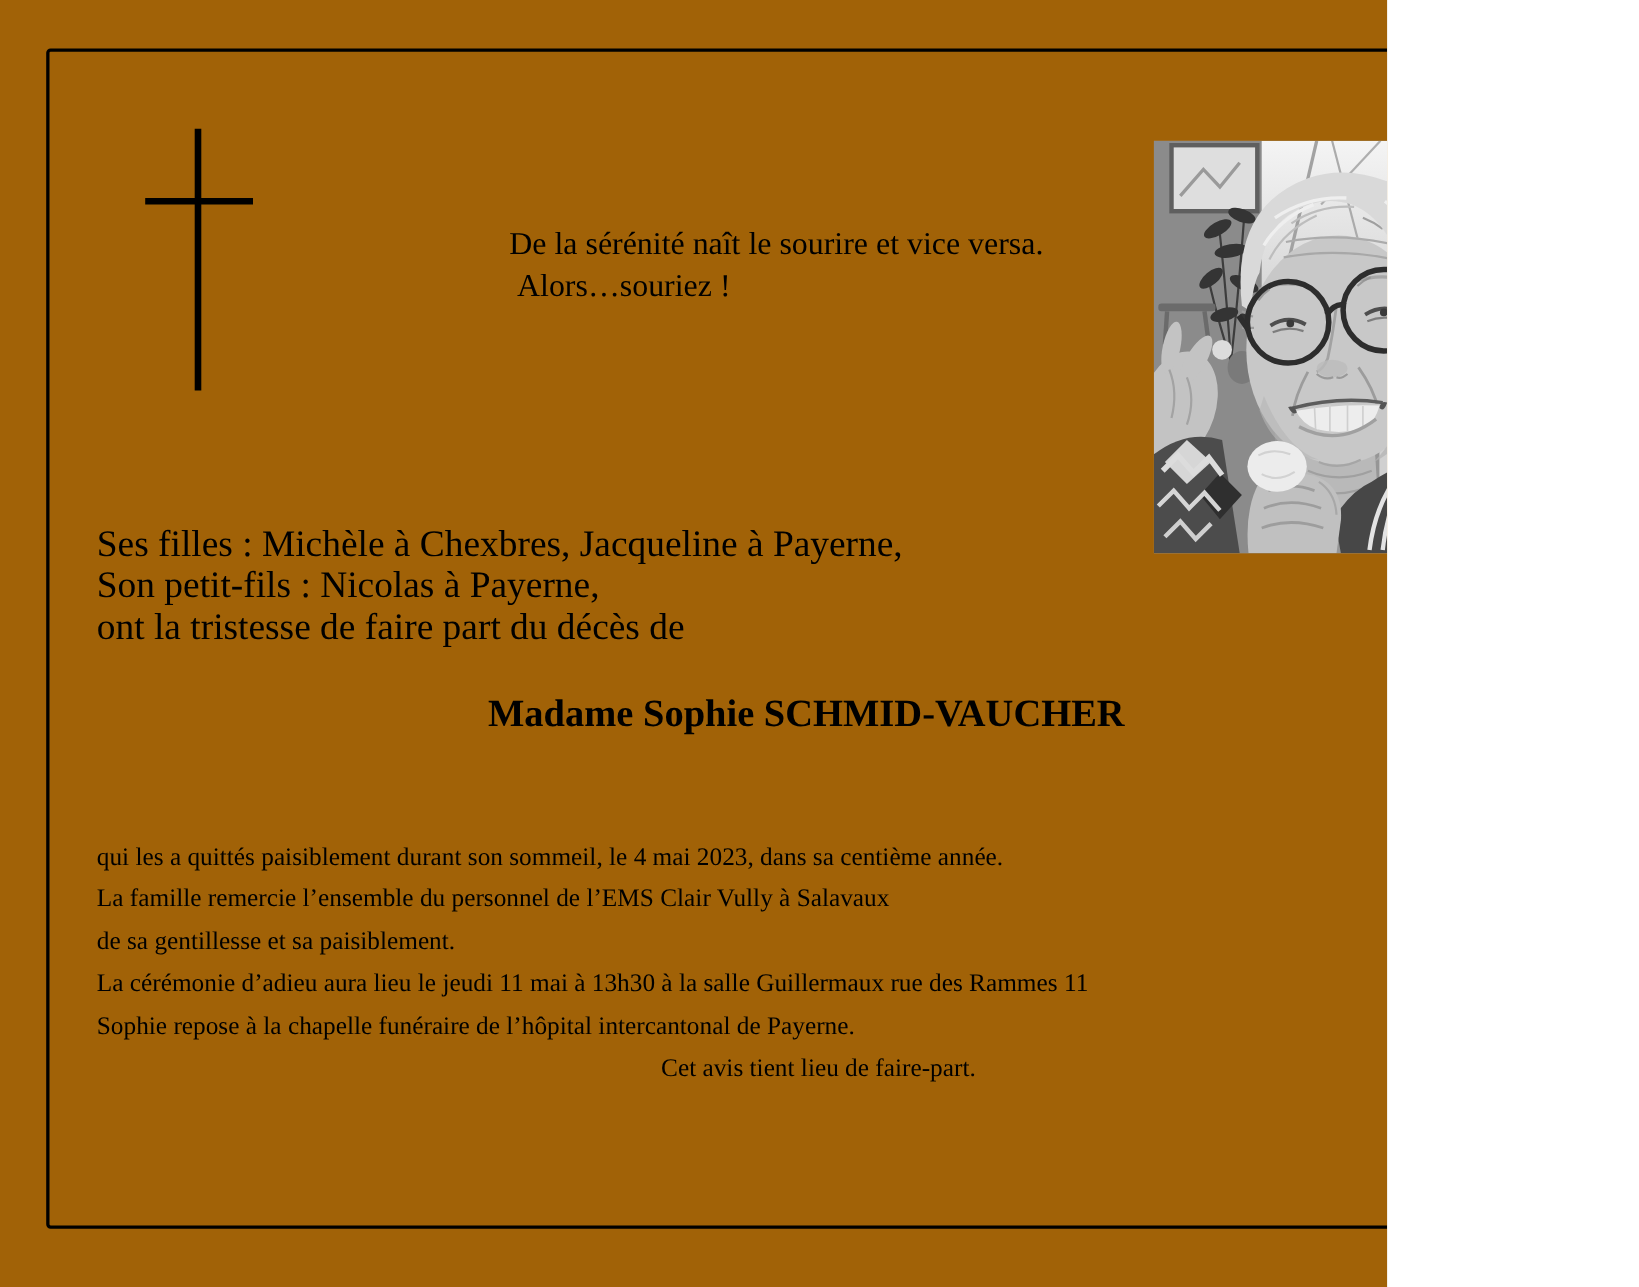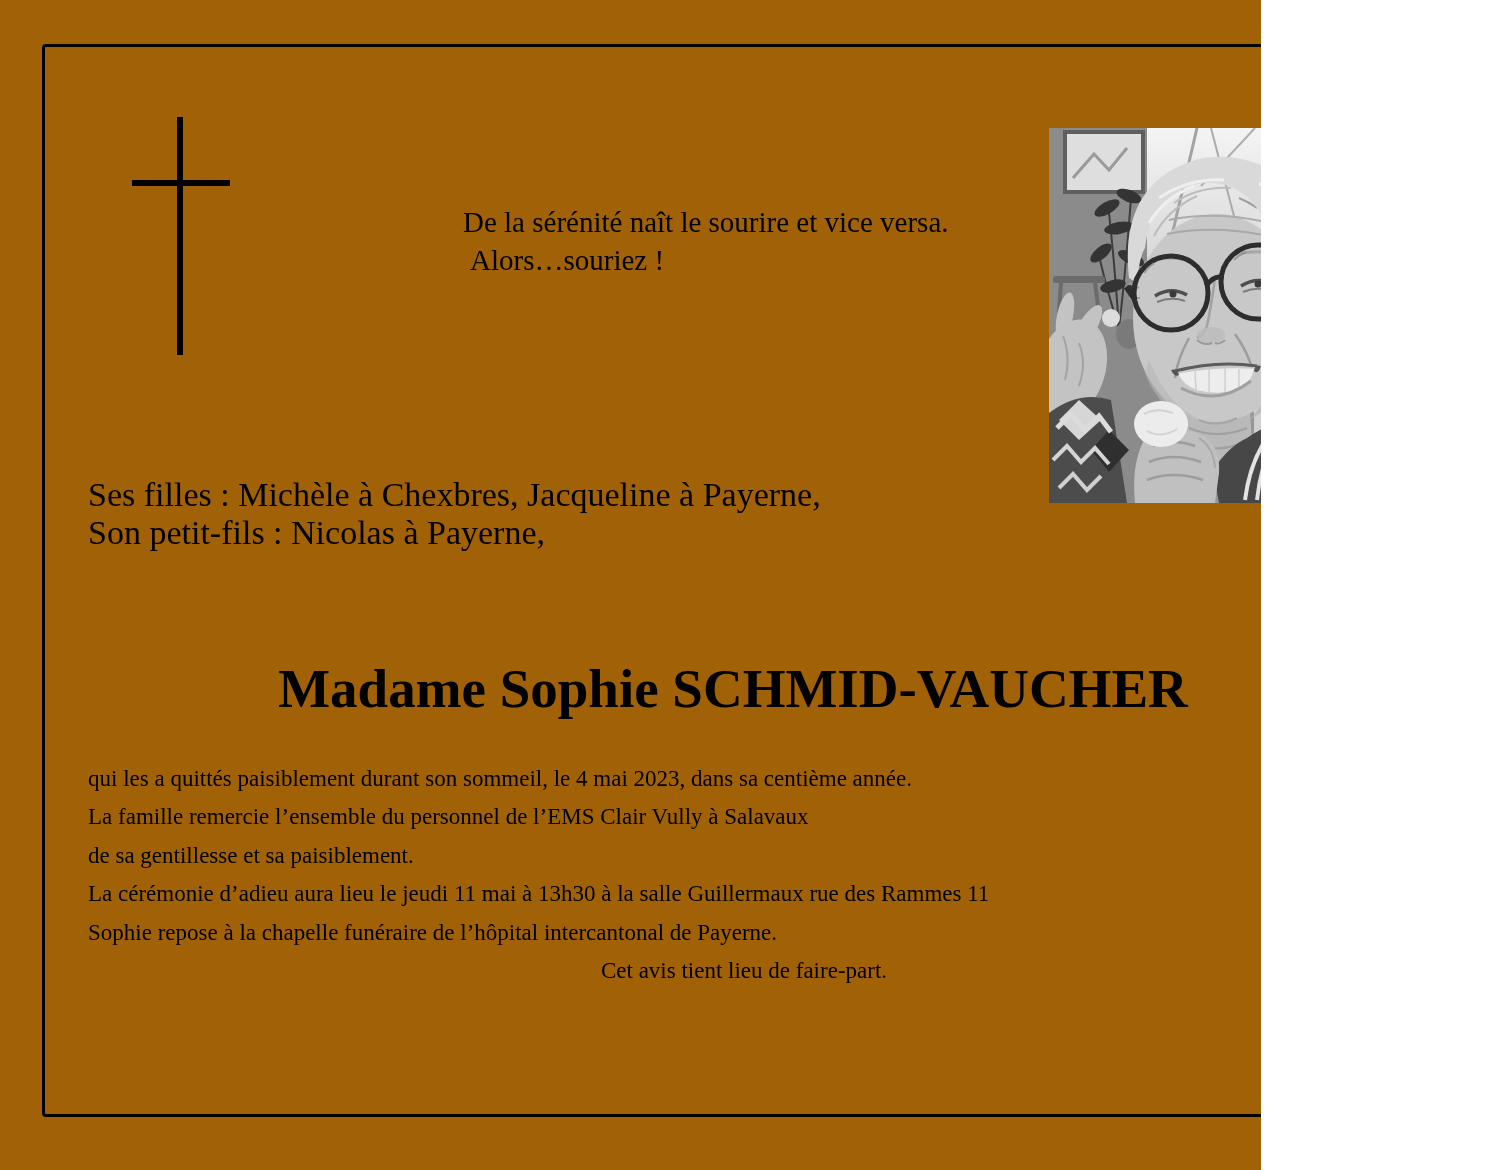--- a/index.html
+++ b/index.html
@@ -21,22 +21,22 @@
   .photo{
     position:absolute;left:1049px;top:128px;width:334px;height:375px;
     overflow:hidden;background:#9a9a9a;
   }
   .photo svg{display:block;}
   .family{
     position:absolute;left:88px;top:476px;
     font-size:34px;line-height:38px;white-space:nowrap;
   }
   .name{
-    position:absolute;left:42px;top:656px;width:1382px;margin:0;
-    text-align:center;font-size:55px;font-weight:700;line-height:1.2;
+    position:absolute;left:42px;top:628px;width:1382px;margin:0;
+    text-align:center;font-size:35px;font-weight:700;line-height:1.2;
     white-space:nowrap;
   }
   .announce{
     position:absolute;left:88px;top:760px;width:1312px;
     font-size:23px;line-height:38.4px;white-space:nowrap;
   }
   .announce .centered{text-align:center;}
   .b{font-weight:700;}
 </style>
 </head>
@@ -187,20 +187,21 @@
       <path d="M150,310 Q165,320 166,340" stroke="#a8a8a8" stroke-width="2" fill="none"></path>
 
       <ellipse cx="112" cy="296" rx="27" ry="23" fill="#ececec"></ellipse>
       <path d="M95,286 Q108,279 124,285 M98,303 Q112,311 128,301" stroke="#d2d2d2" stroke-width="2" fill="none"></path>
     </svg>
   </div>
 
   <div class="family">
     <div>Ses filles : Michèle à Chexbres, Jacqueline à Payerne,</div>
     <div>Son petit-fils : Nicolas à Payerne,</div>
+    <div>ont la tristesse de faire part du décès de</div>
   </div>
 
   <h1 class="name">Madame Sophie SCHMID-VAUCHER</h1>
 
   <div class="announce">
     <div>qui les a quittés paisiblement durant son sommeil, le 4 mai 2023, dans sa centième année.</div>
     <div>La famille remercie l’ensemble du personnel de l’EMS Clair Vully à Salavaux</div>
     <div>de sa gentillesse et sa paisiblement.</div>
     <div>La cérémonie d’adieu aura lieu le jeudi 11 mai à 13h30 à la salle Guillermaux rue des Rammes 11</div>
     <div>Sophie repose à la chapelle funéraire de l’hôpital intercantonal de Payerne.</div>

